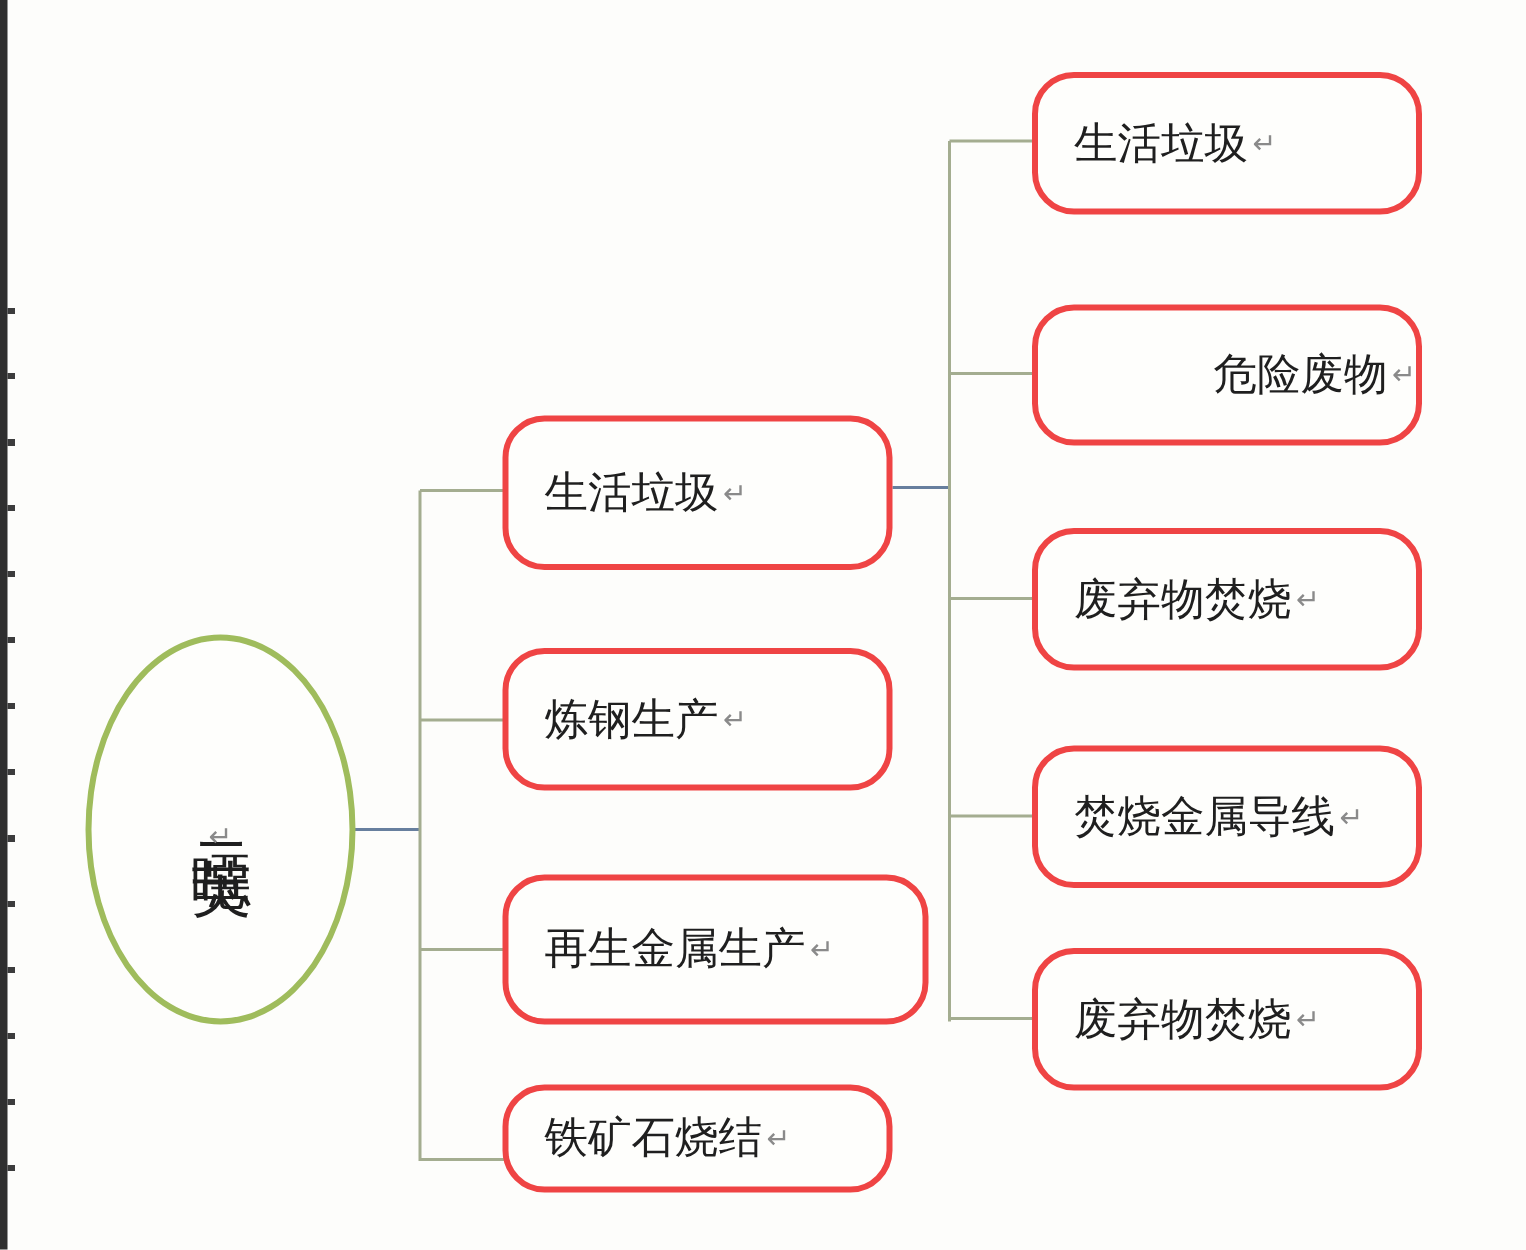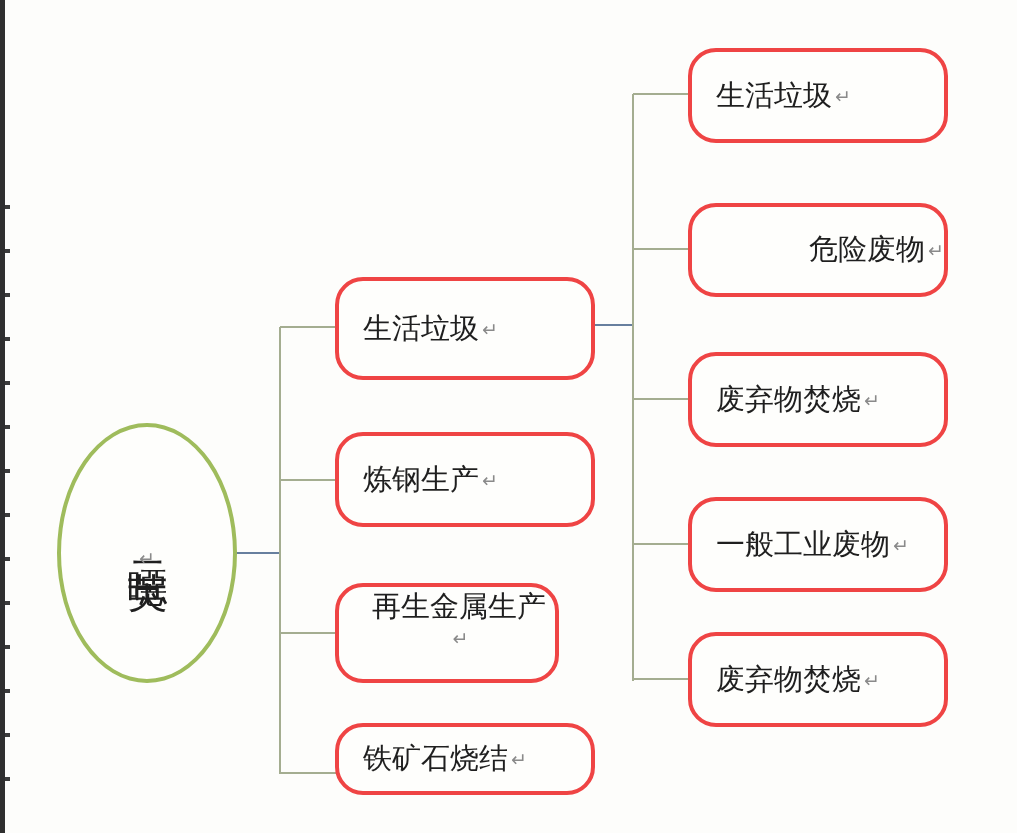--- a/index.html
+++ b/index.html
@@ -79,21 +79,21 @@
   </div>
 
   <div class="node" style="left:335px; top:277px; width:260px; height:103px;">
     <span>生活垃圾</span>
       <span class="mark">↵</span>
   </div>
   <div class="node" style="left:335px; top:432px; width:260px; height:95px;">
     <span>炼钢生产</span>
       <span class="mark">↵</span>
   </div>
-  <div class="node" style="left:335px; top:583px; width:224px; height:100px;flex-direction:column;">
+  <div class="node" style="left:335px; top:583px; width:284px; height:100px;">
     <span>再生金属生产</span>
       <span class="mark">↵</span>
   </div>
   <div class="node" style="left:335px; top:723px; width:260px; height:72px;">
     <span>铁矿石烧结</span>
       <span class="mark">↵</span>
   </div>
 
   <div class="node" style="left:688px; top:48px; width:260px; height:95px;">
     <span>生活垃圾</span>
@@ -101,21 +101,21 @@
   </div>
   <div class="node" style="left:688px; top:203px; width:260px; height:94px;justify-content:flex-end;">
     <span>危险废物</span>
       <span class="mark">↵</span>
   </div>
   <div class="node" style="left:688px; top:352px; width:260px; height:95px;">
     <span>废弃物焚烧</span>
       <span class="mark">↵</span>
   </div>
   <div class="node" style="left:688px; top:497px; width:260px; height:95px;">
-    <span>一般工业废物</span>
+    <span>焚烧金属导线</span>
       <span class="mark">↵</span>
   </div>
   <div class="node" style="left:688px; top:632px; width:260px; height:95px;">
     <span>废弃物焚烧</span>
       <span class="mark">↵</span>
   </div>
 
 </div>
 
 </body></html>

